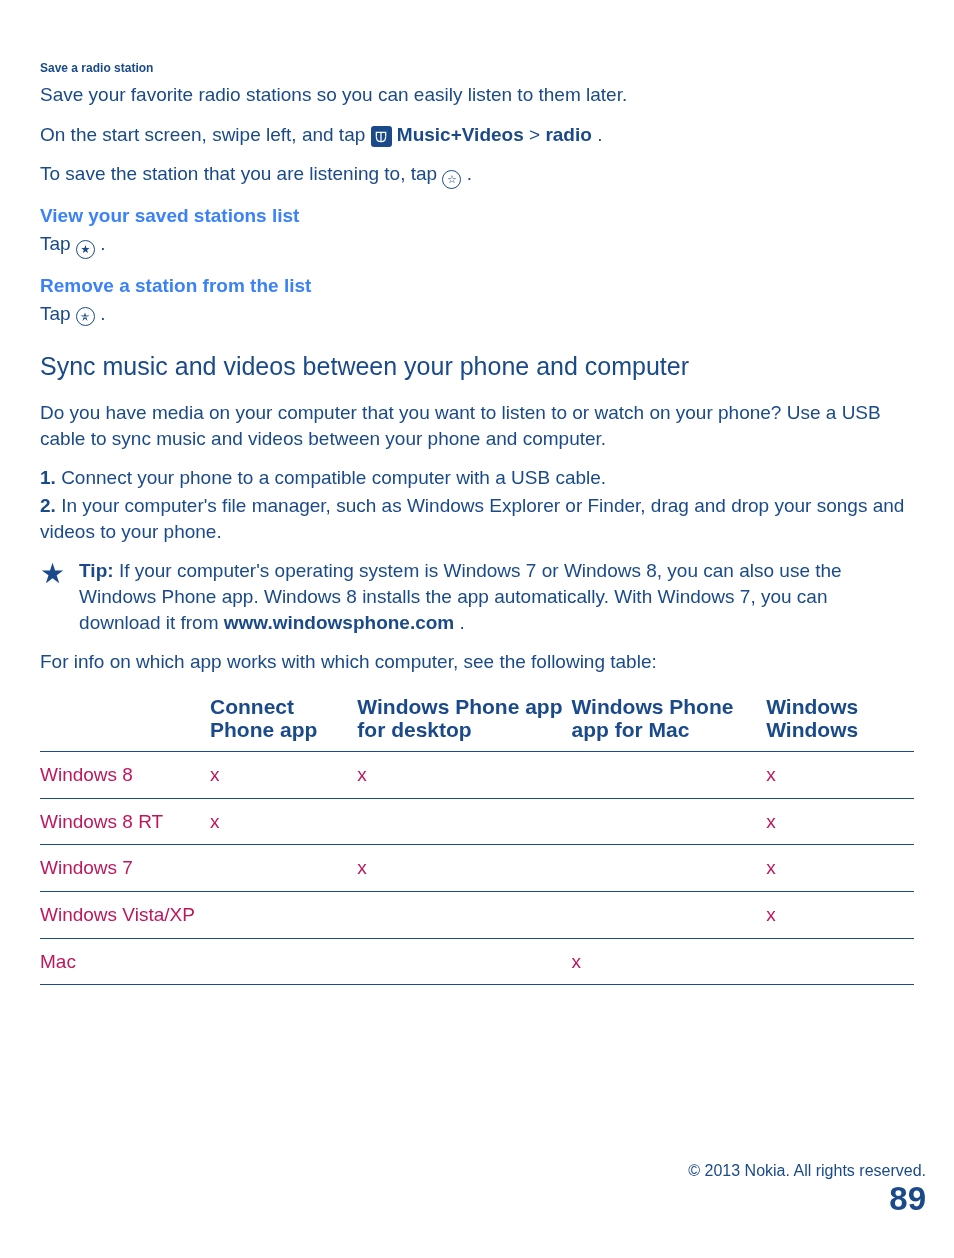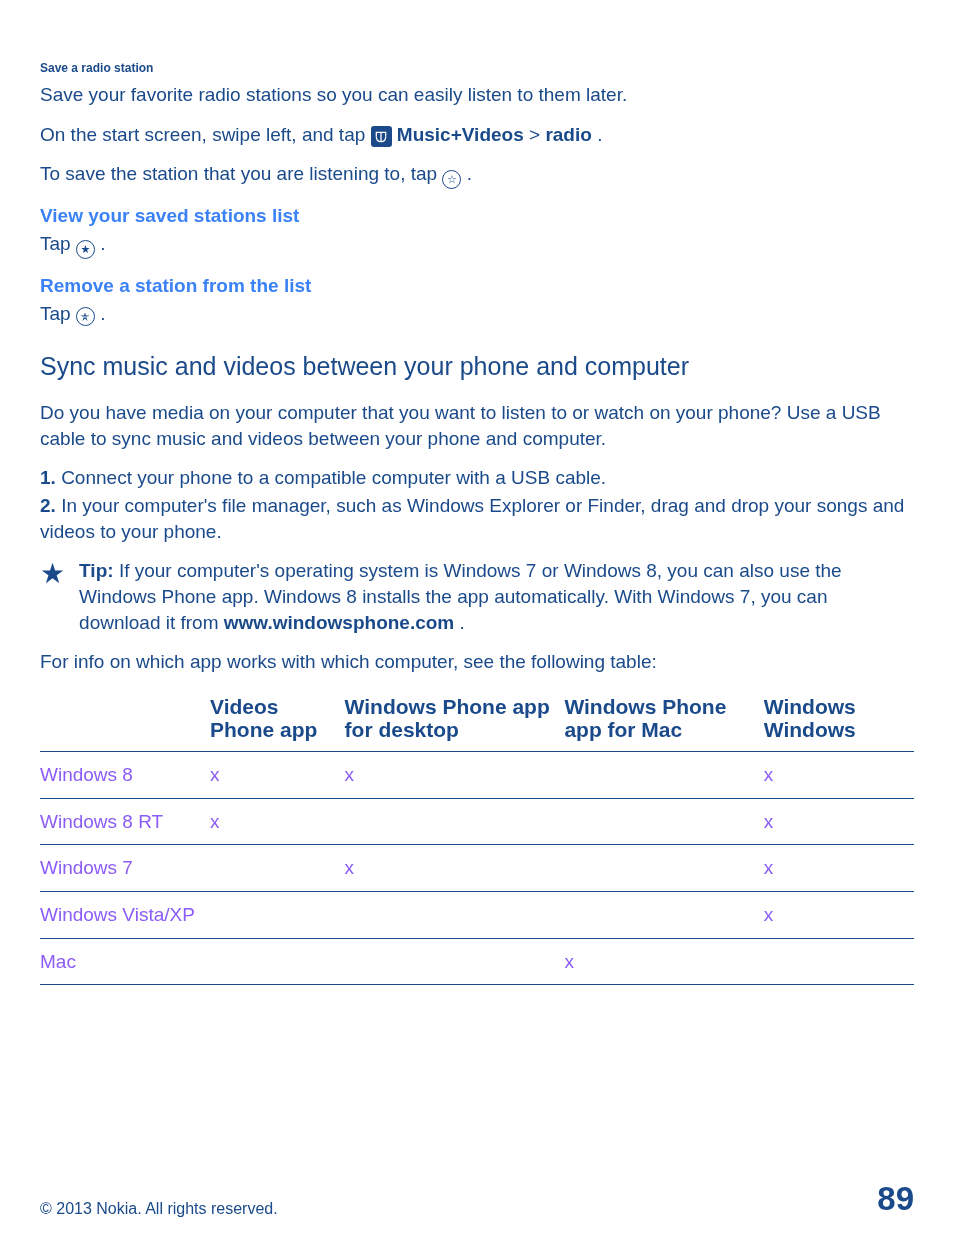--- a/index.html
+++ b/index.html
@@ -87,39 +87,40 @@
       color: #1a4a8a;
       font-weight: bold;
       font-size: 21px;
       padding: 6px 8px 10px 0;
       vertical-align: top;
       line-height: 1.1;
     }
     .compat-table td {
       border-top: 1.5px solid #1a4a8a;
       padding: 10px 8px 10px 0;
-      color: #8b5cf6;
+      color: #be185d;
       font-size: 19px;
     }
     .compat-table tr:last-child td {
       border-bottom: 1.5px solid #1a4a8a;
     }
     .compat-table td.mark { font-size: 19px; }
     .compat-table col.c0 { width: 170px; }
     .compat-table col.cN { width: auto; }
 
     .footer {
       position: absolute;
       bottom: 40px;
       left: 40px;
-      right: 40px;
+      right: 28px;
       display: flex;
       justify-content: space-between;
       align-items: flex-end;
       color: #1a4a8a;
+      flex-direction: column;
     }
     .footer .copy { font-size: 16px; }
     .footer .pagenum { font-size: 33px; font-weight: bold; }
   </style>
 </head>
 <body>
 
 <div class="page">
 
   <div class="sec-title">Save a radio station</div>
@@ -193,21 +194,21 @@
     <colgroup>
       <col class="c0">
         <col class="cN">
         <col class="cN">
         <col class="cN">
         <col class="cN">
     </colgroup>
     <thead>
       <tr>
         <th></th>
-        <th>Videos Phone app</th>
+        <th>Connect Phone app</th>
         <th>Windows Phone app for desktop</th>
         <th>Windows Phone app for Mac</th>
         <th>Windows Windows</th>
       </tr>
     </thead>
     <tbody>
       <tr>
         <td>Windows 8</td>
         <td class="mark">x</td>
         <td class="mark">x</td>

